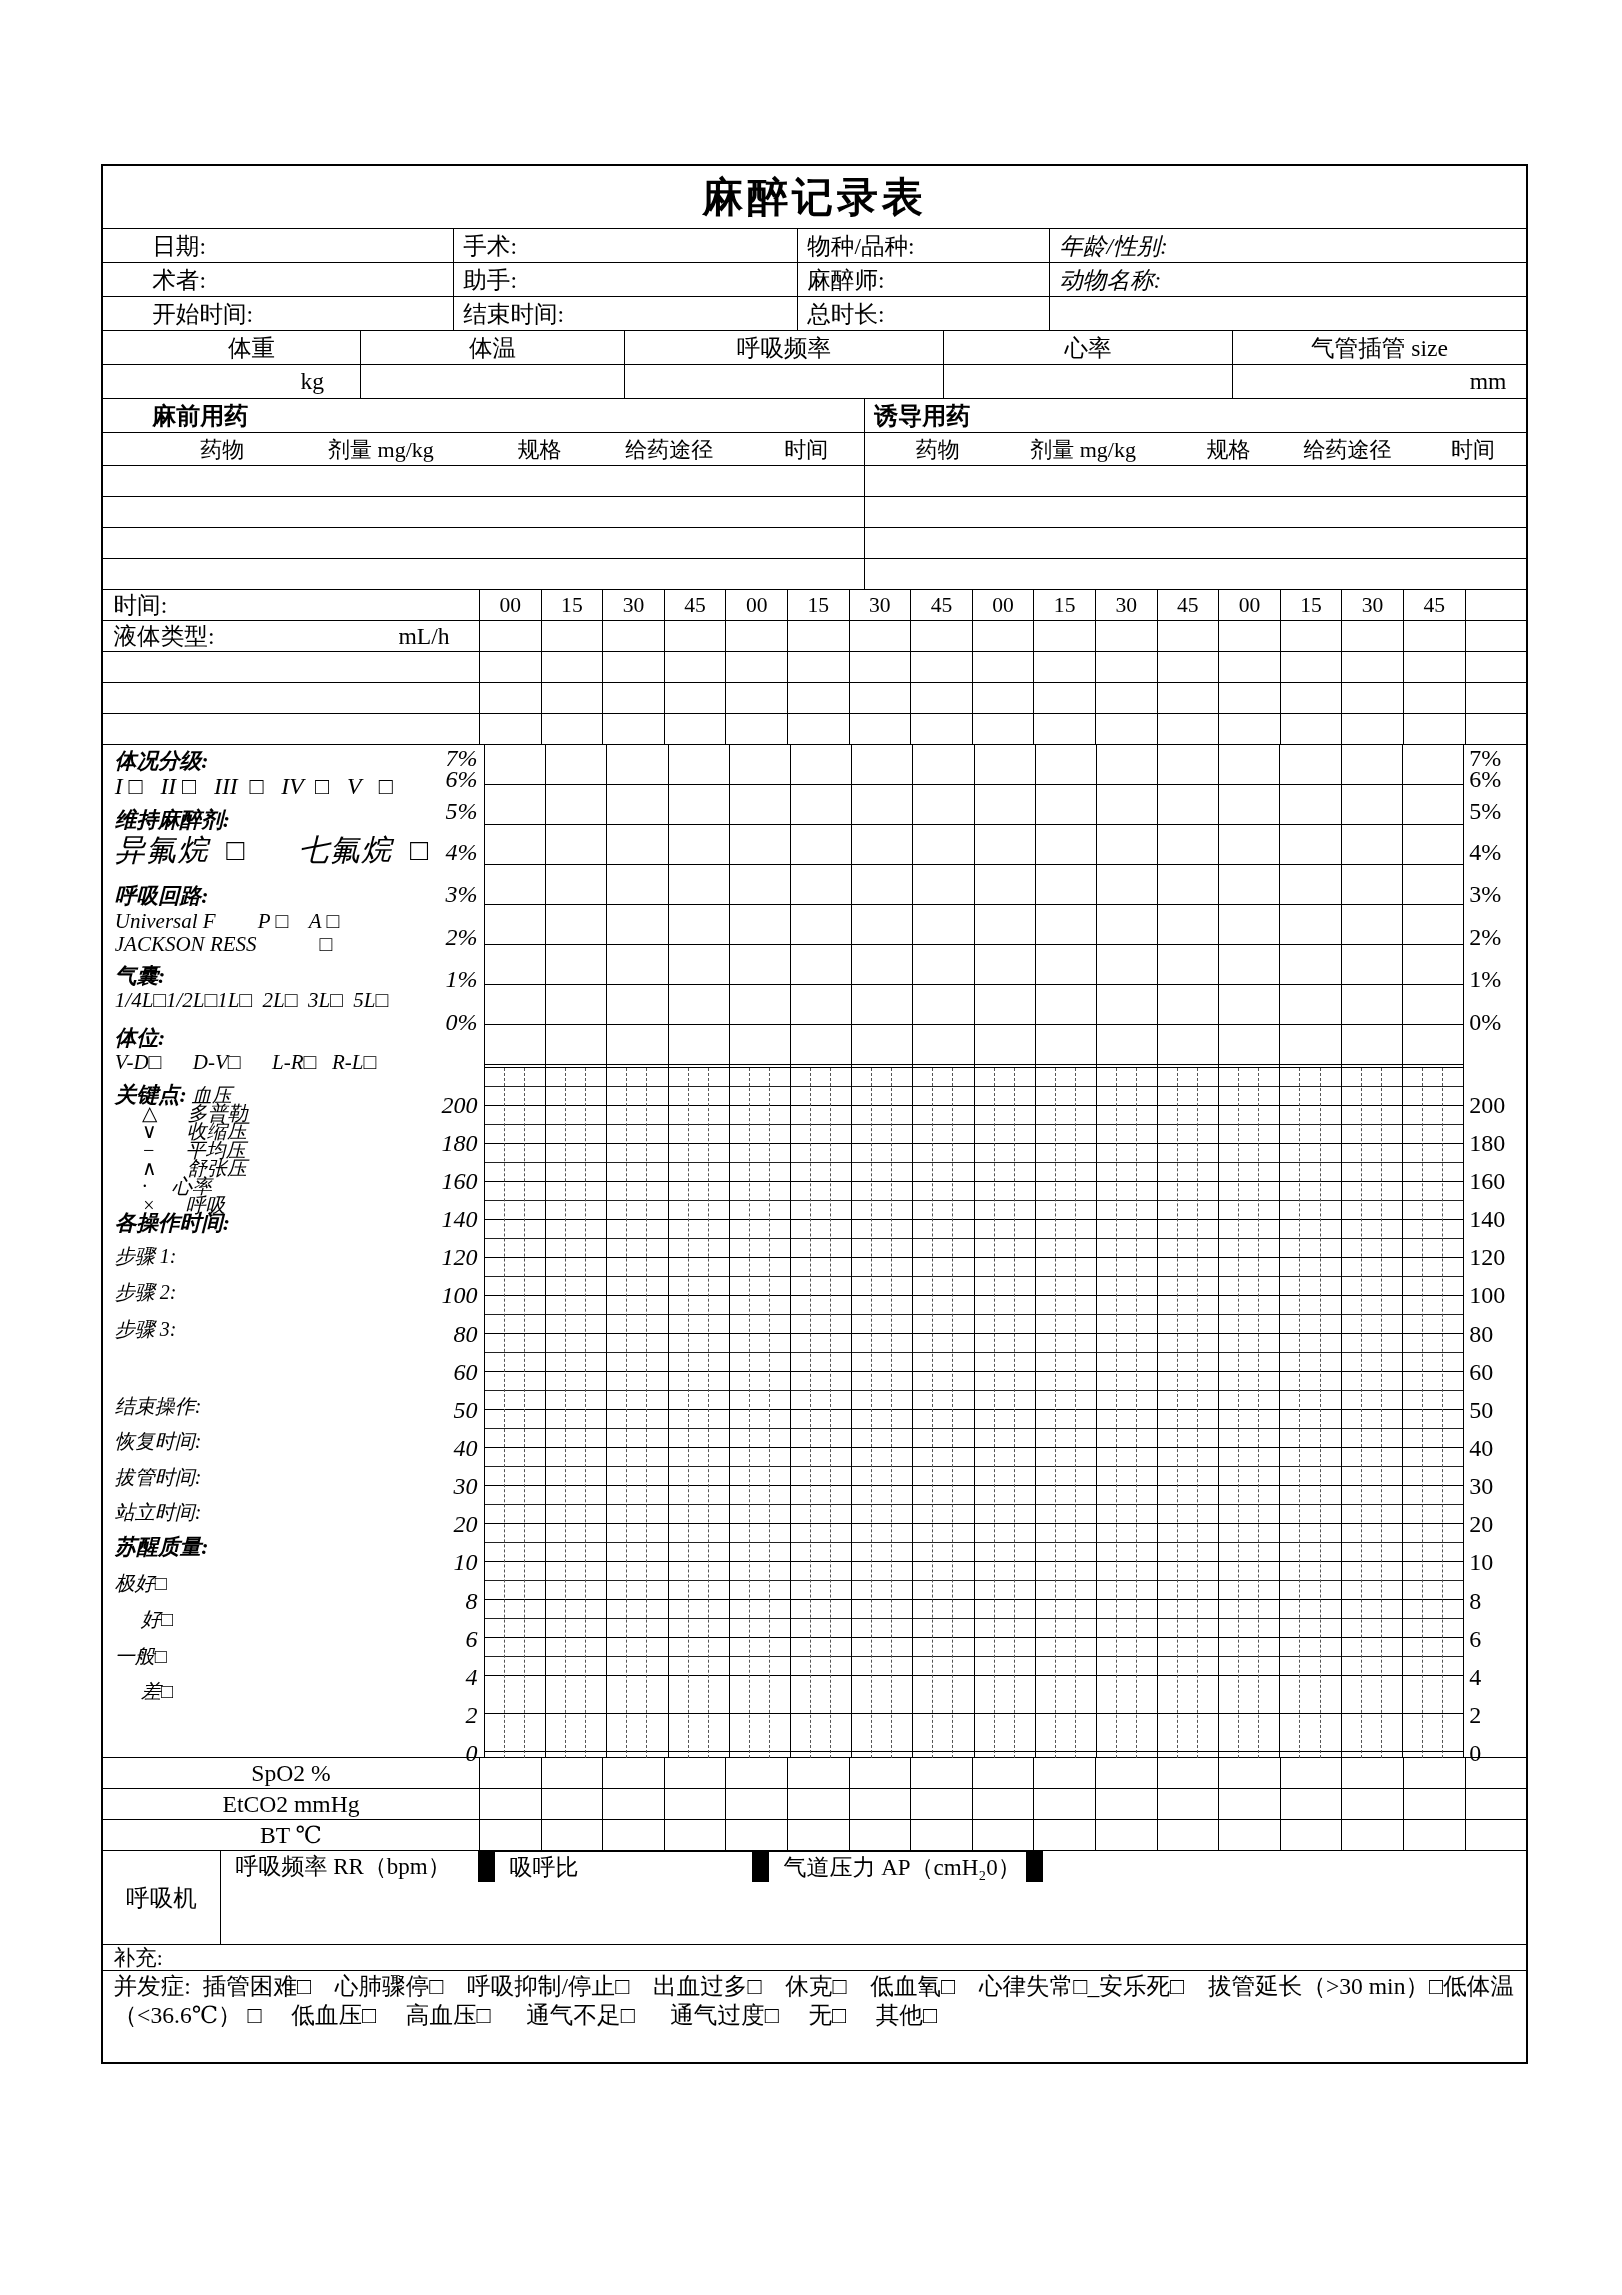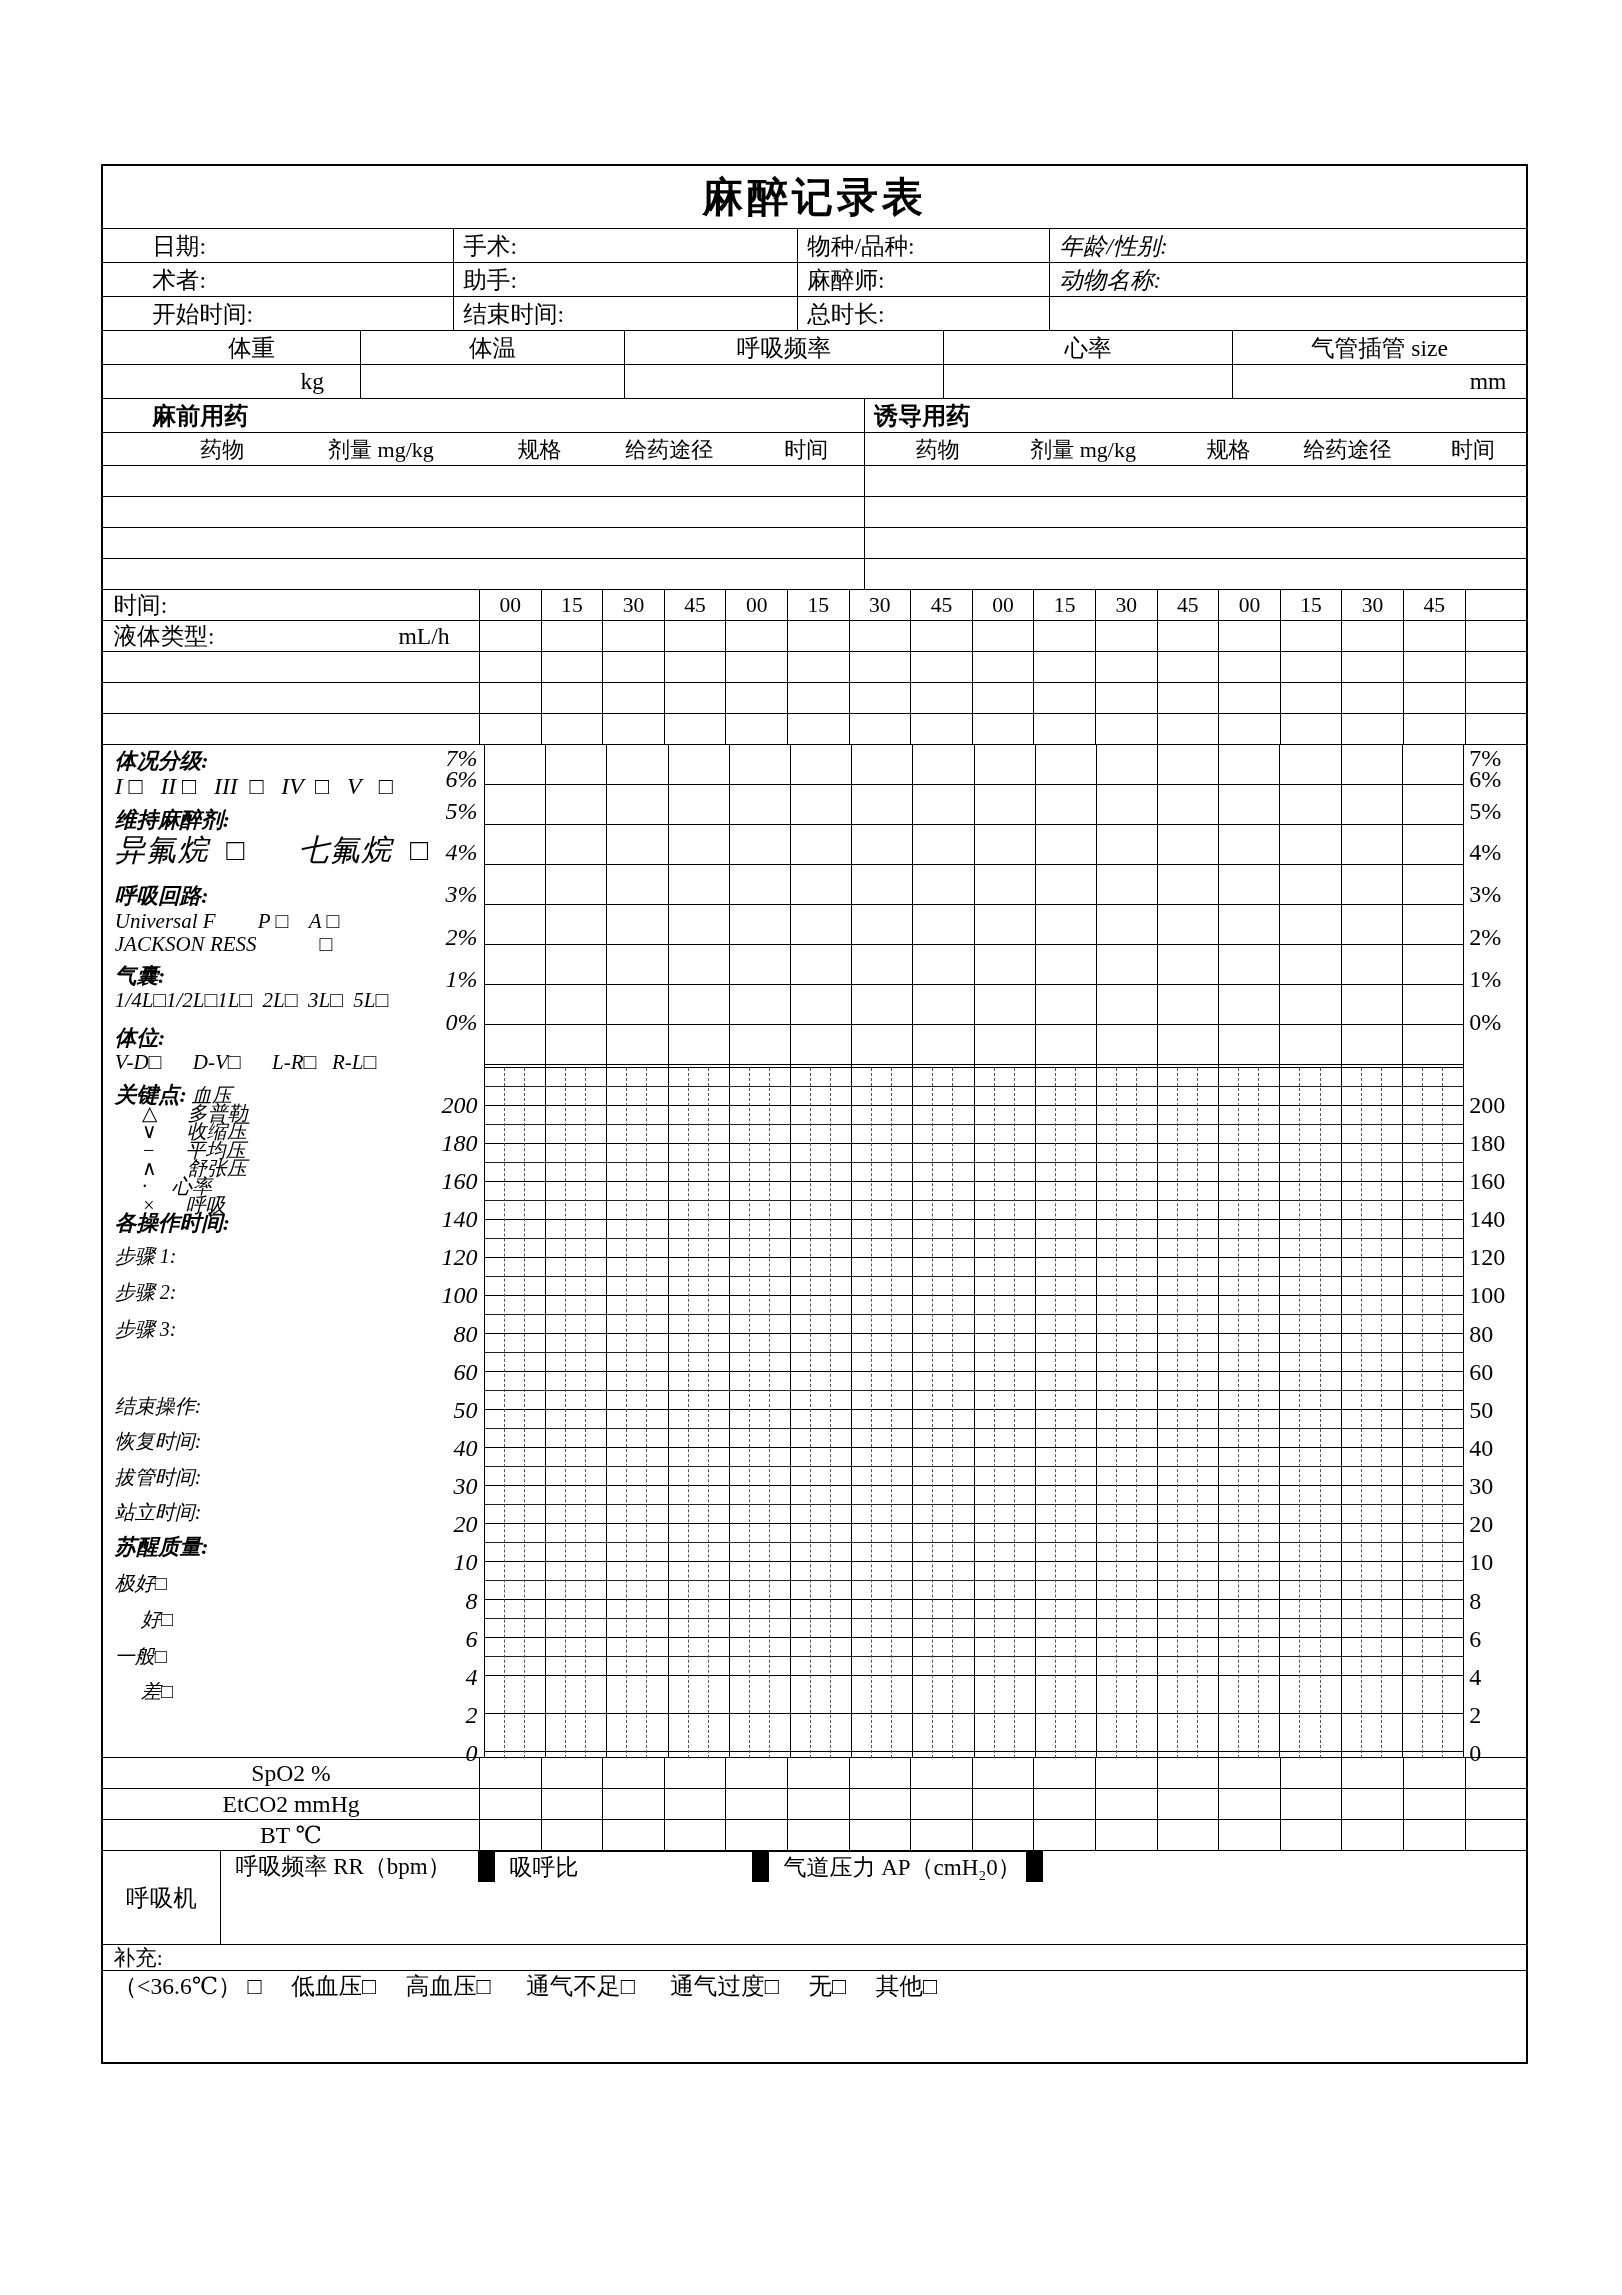--- a/index.html
+++ b/index.html
@@ -627,19 +627,20 @@
             </div>
         </div>
       </div>
     </div>
 
     <div class="row r-supp">
       <span>补充:</span>
     </div>
 
     <div class="row r-comp">
+      <div class="comp-line">并发症:  插管困难□    心肺骤停□    呼吸抑制/停止□    出血过多□    休克□    低血氧□    心律失常□_安乐死□    拔管延长（&gt;30 min）□低体温</div>
       <div class="comp-line">（&lt;36.6℃） □     低血压□     高血压□      通气不足□      通气过度□     无□     其他□</div>
     </div>
 
 
   </div>
 </div>
 
 
 </body></html>

